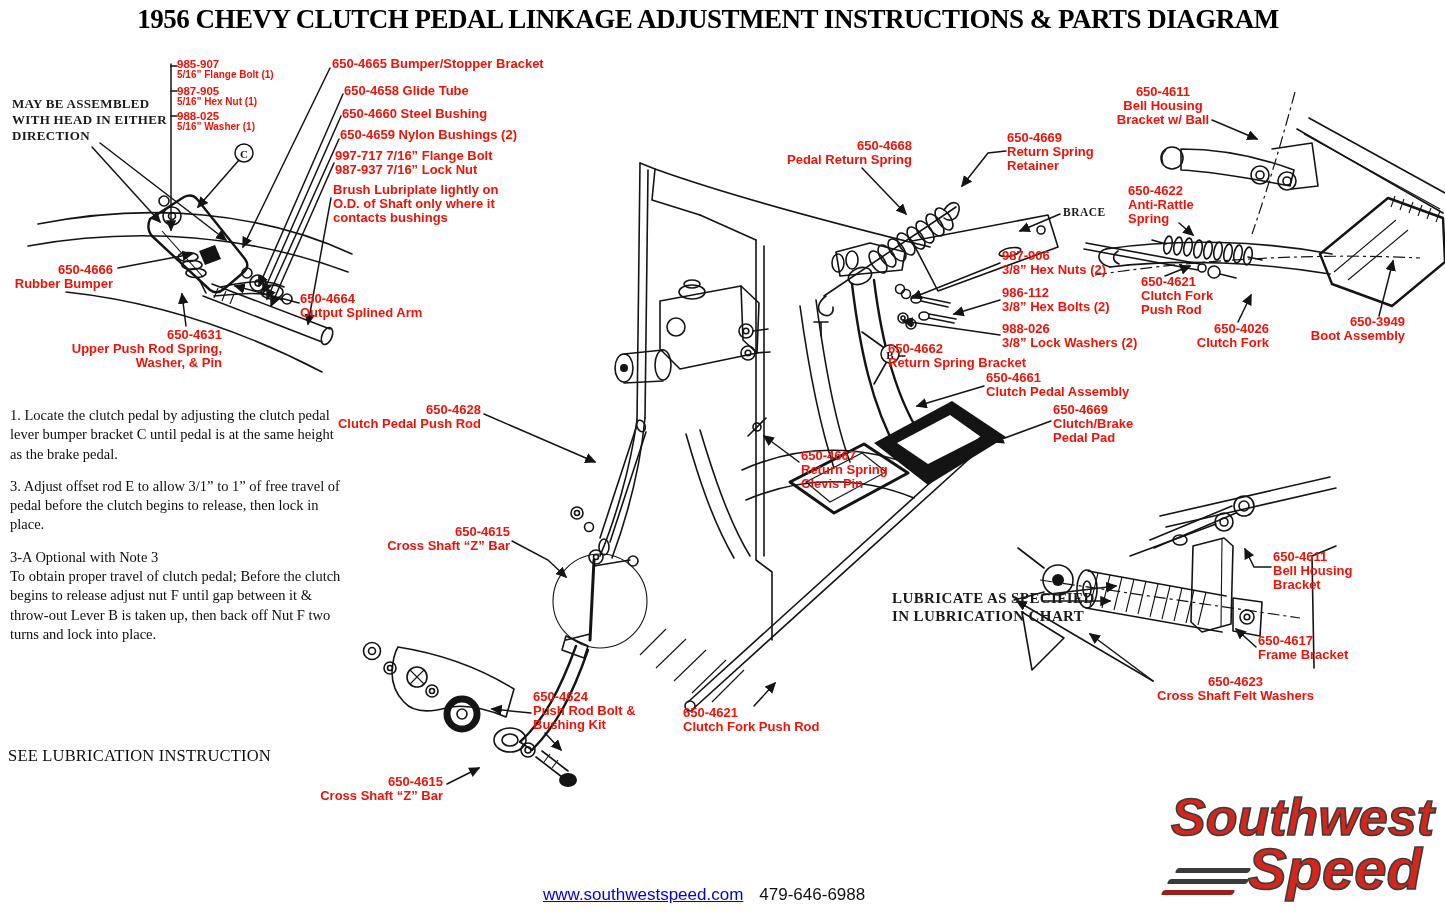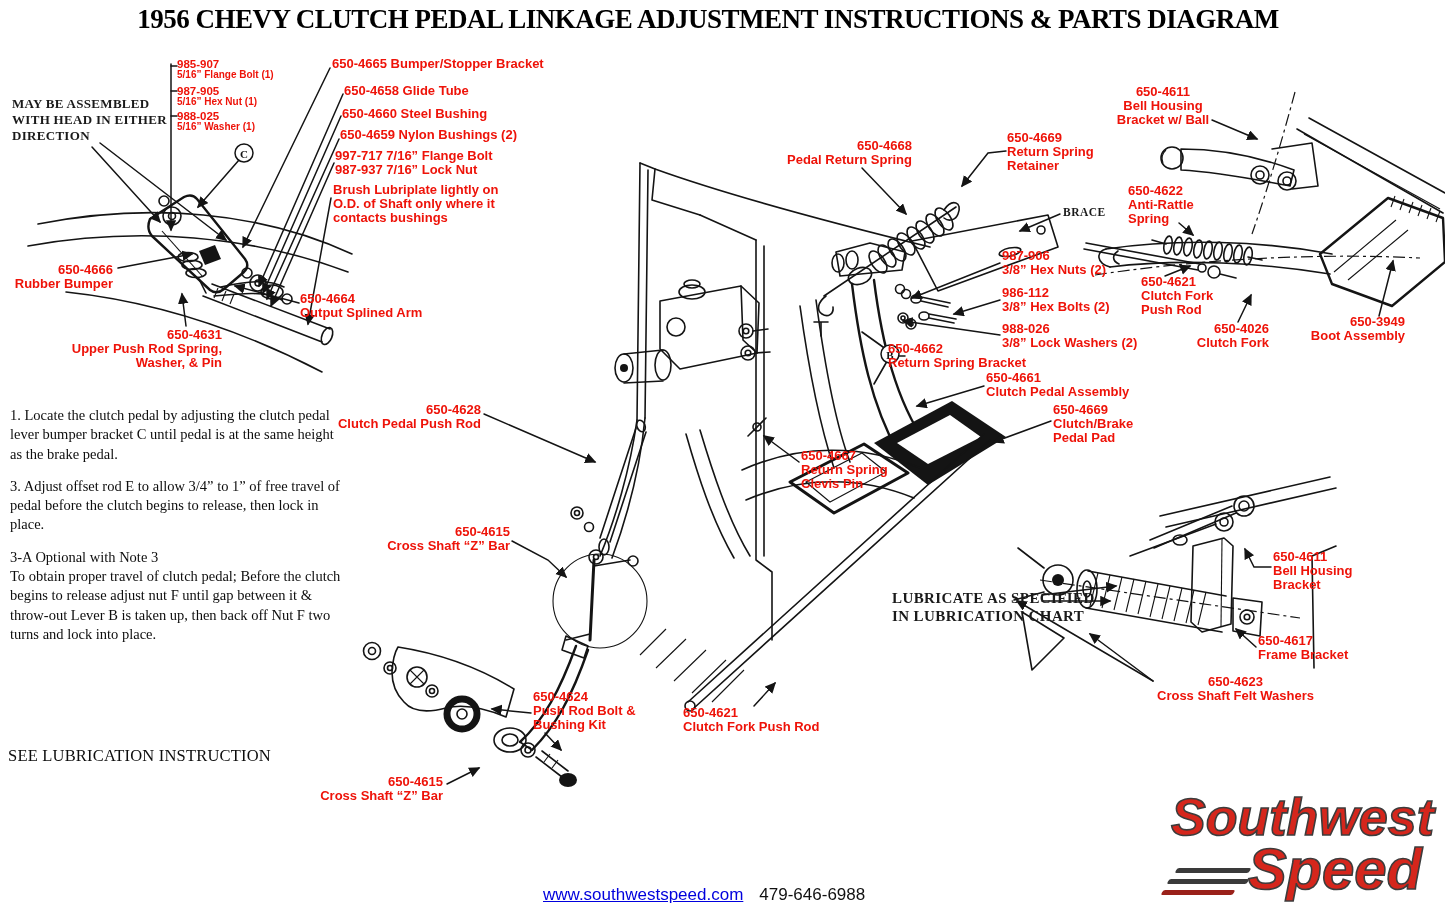--- a/index.html
+++ b/index.html
@@ -495,21 +495,21 @@
         <div class="lbl-line">Frame Bracket</div>
       </div>
       <div class="lbl" style="top: 675px; left: 1157px; text-align: center;">
         <div class="lbl-line num">650-4623</div>
         <div class="lbl-line">Cross Shaft Felt Washers</div>
       </div>
     </div>
 
   <div class="instructions" id="instr-list">
       <p>1.  Locate the clutch pedal by adjusting the clutch pedal lever bumper bracket C until pedal is at the same height as the brake pedal.</p>
-      <p>3.  Adjust offset rod E to allow 3/4” to 1” of free travel of pedal before the clutch begins to release, then lock in place.</p>
+      <p>3.  Adjust offset rod E to allow 3/1” to 1” of free travel of pedal before the clutch begins to release, then lock in place.</p>
       <p>3-A Optional with Note 3
 To obtain proper travel of clutch pedal; Before the clutch begins to release adjust nut F until gap between it &amp; throw-out Lever B is taken up, then back off Nut F two turns and lock into place.</p>
     </div>
   <div class="see-lub">SEE LUBRICATION INSTRUCTION</div>
 
   <div class="speed-lines">
       <i></i>
       <i></i>
       <i></i>
     </div>

